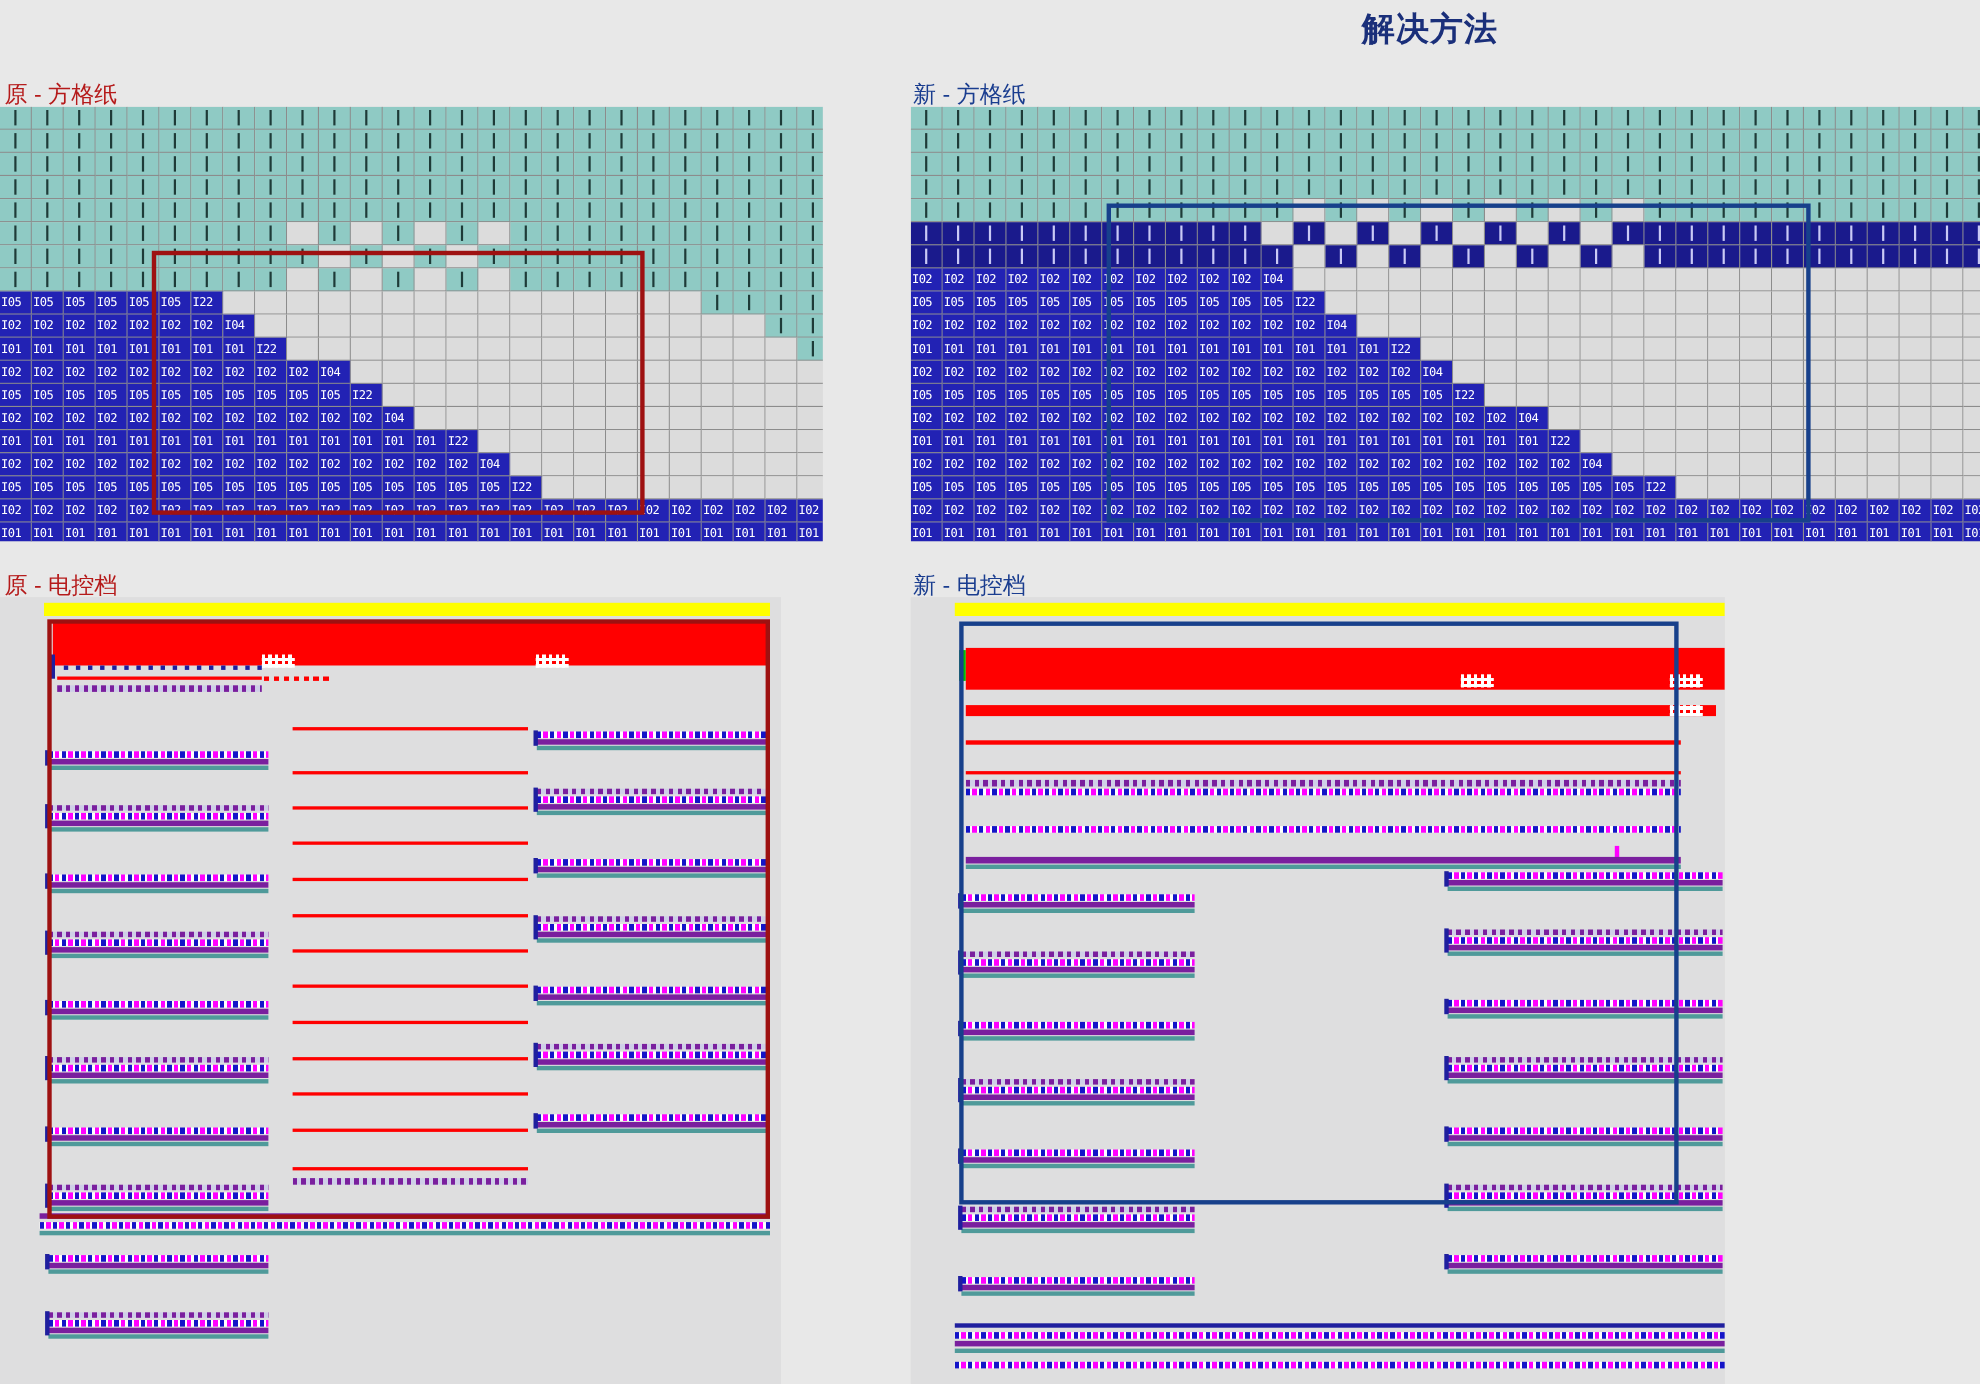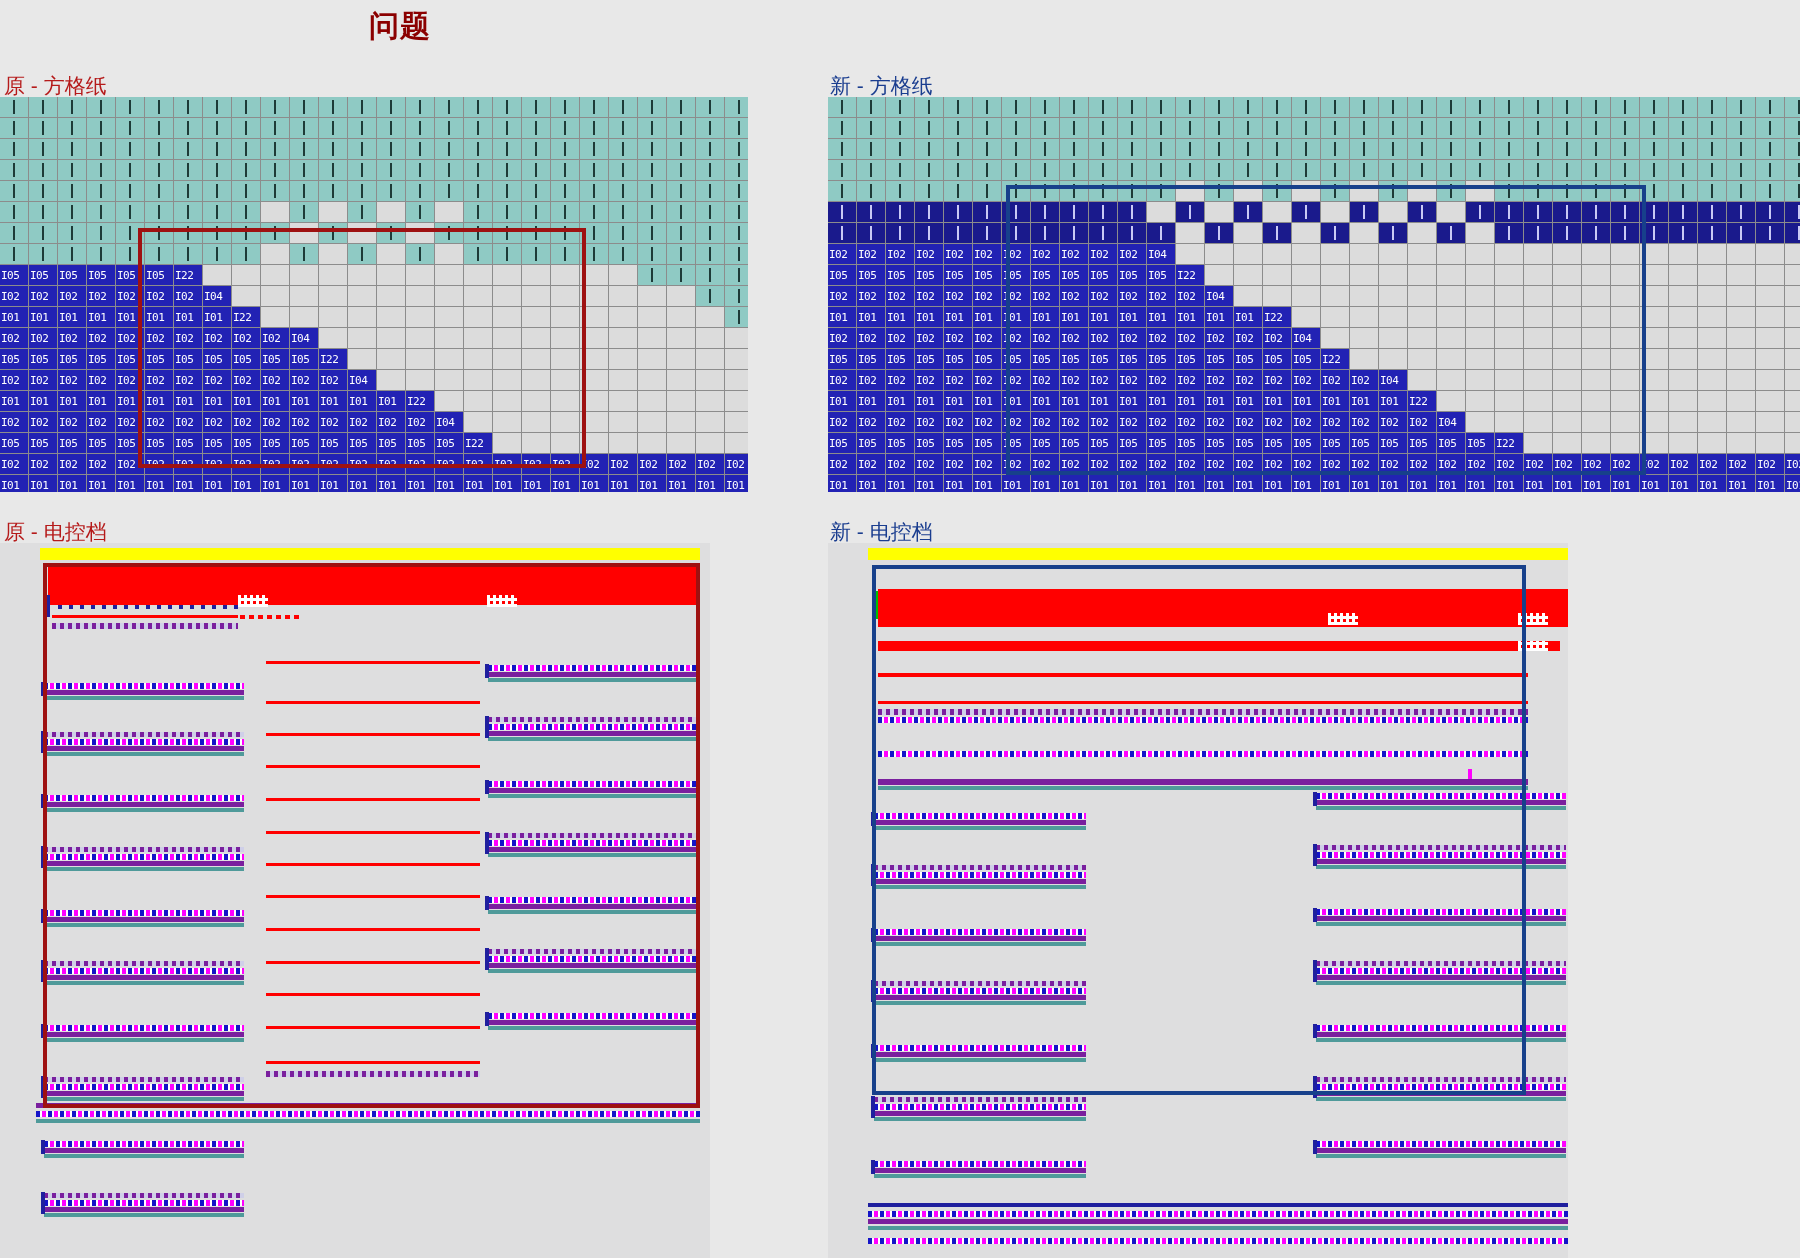--- a/index.html
+++ b/index.html
@@ -101,21 +101,21 @@
     background-image:
       repeating-linear-gradient(90deg,#ffffff 0 3px,transparent 3px 6px),
       repeating-linear-gradient(0deg,#ffffff 0 3px,transparent 3px 6px);
   }
 </style>
 </head>
 <body>
 
 <div class="page">
 
-  <div class="col-title" id="title-left">问题</div>
+  <div class="col-title" id="title-right">解决方法</div>
 
   <div class="panel-caption cap-red" style="left:4px;top:72px;">原 - 方格纸</div>
   <div class="panel-caption cap-blue" style="left:830px;top:72px;">新 - 方格纸</div>
   <div class="panel-caption cap-red" style="left:4px;top:518px;">原 - 电控档</div>
   <div class="panel-caption cap-blue" style="left:830px;top:518px;">新 - 电控档</div>
 
   <div class="panel" id="panel-tl" style="left:0;top:97px;width:748px;height:395px;">
     <div class="gridwrap" id="grid-tl">
         <div class="grow" style="top: 0px;">
           <div class="gcell teal tick" style="width: 29px;"></div>

